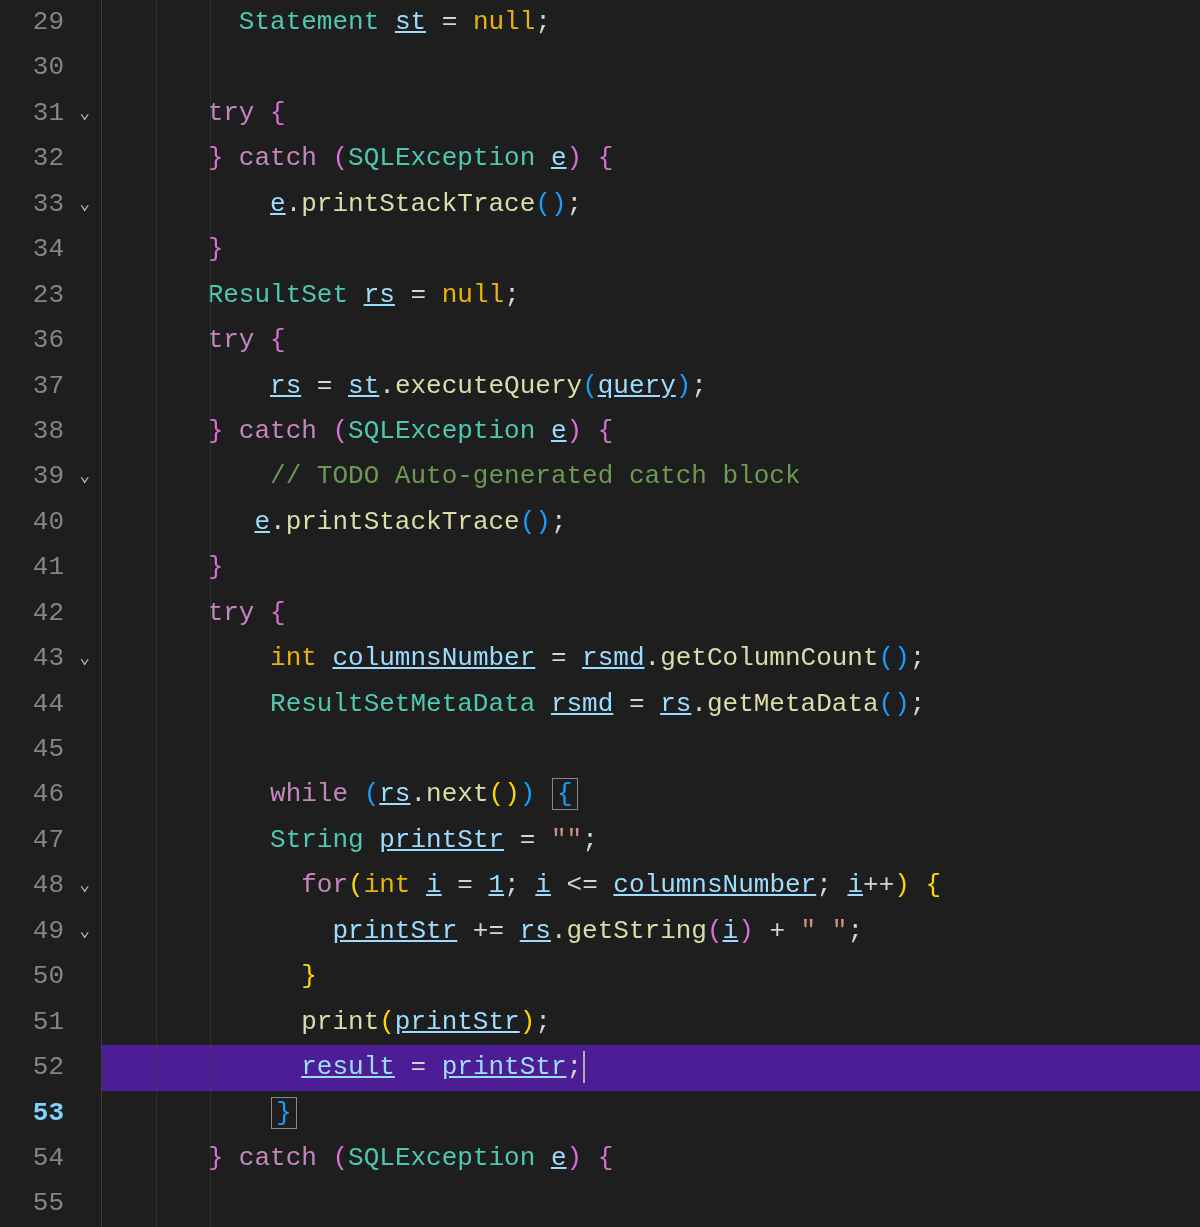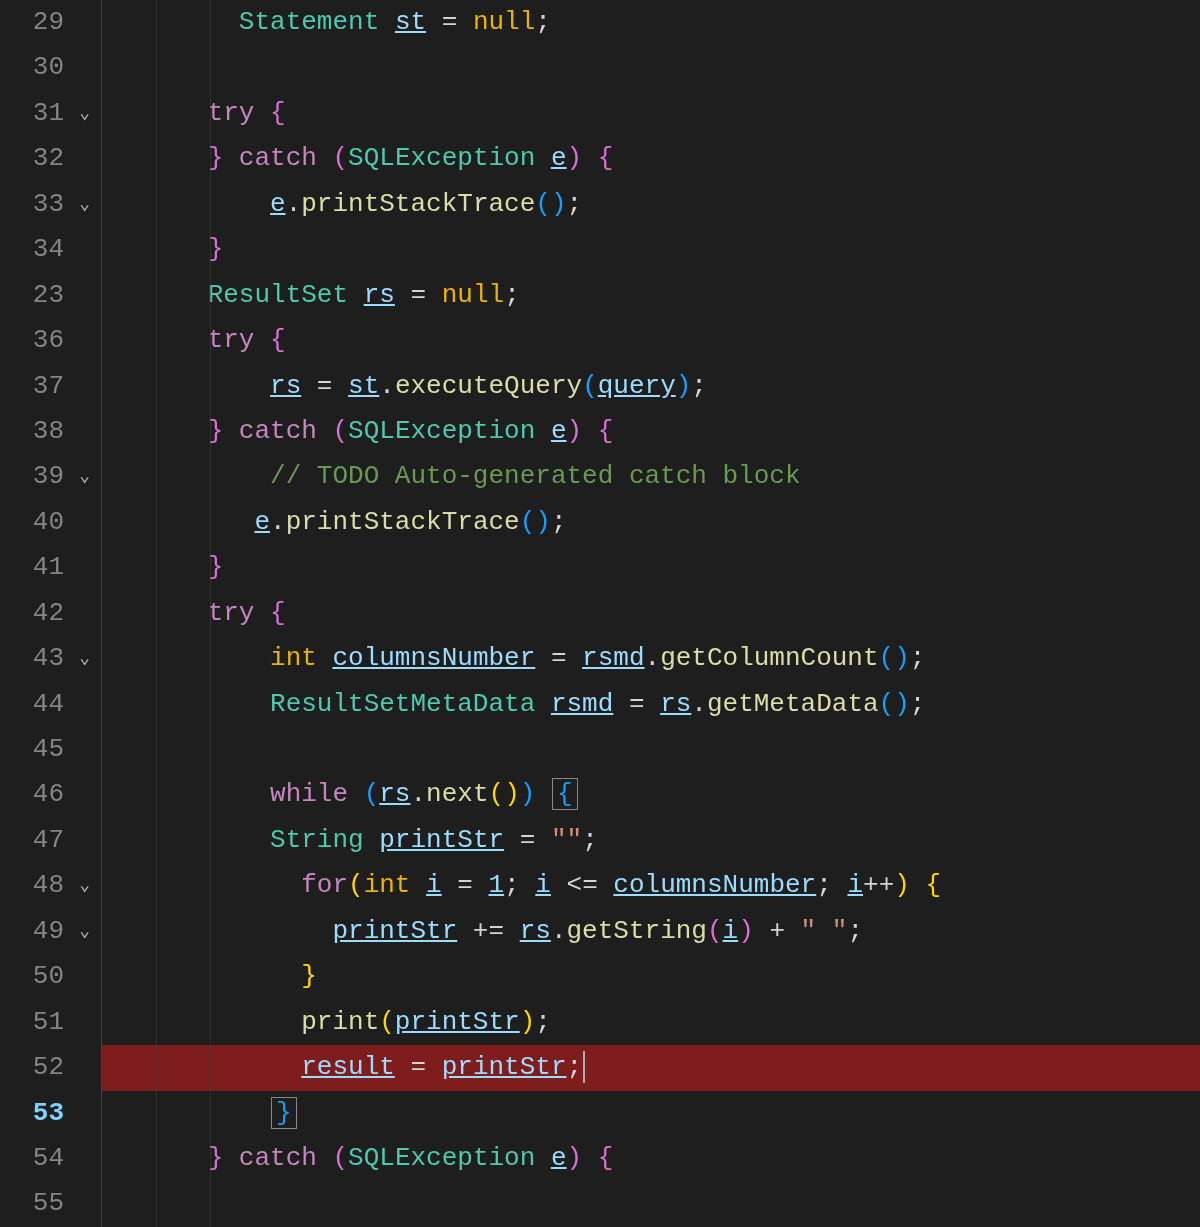--- a/index.html
+++ b/index.html
@@ -5,21 +5,21 @@
   * { margin:0; padding:0; box-sizing:border-box; }
   html,body{ width:1200px; height:1227px; background:#1e1e1e; font-family:Consolas,"Courier New",monospace; font-size:26px; overflow:hidden;}
   .editor{ display:flex; height:100%;}
   .gutter{ width:100px; background:#1e1e1e; color:#858585; text-align:right; padding-right:10px; user-select:none; position:relative;}
   .gutter .row{ height:45.44px; line-height:45.44px; display:flex; justify-content:flex-end; align-items:center; gap:8px;}
   .gutter .num{ min-width:40px; text-align:right;}
   .gutter .chev{ width:18px; display:inline-block; color:#c5c5c5; font-size:18px; opacity:.9;}
   .divider{ width:2px; background:#1e1e1e; border-right:1px solid #404040;}
   .code{ flex:1; position:relative; color:#d4d4d4;}
   .code .row{ height:45.44px; line-height:45.44px; white-space:pre; padding-left:12px;}
-  .code .row.active{ background:#7f1d1d;}
+  .code .row.active{ background:#4c1d95;}
   .code .guide{ position:absolute; top:0; bottom:0; width:1px; background:#404040; opacity:.55;}
   .g1{left:54px;} .g2{left:108px;}
   
   .c-type{ color:#4ec9b0;}      
   .c-var { color:#9cdcfe;text-decoration:underline;}      
   .c-kw  { color:#eab308;}      
   .c-ctrl{ color:#c586c0;}      
   .c-fn  { color:#dcdcaa;}      
   .c-pun { color:#d4d4d4;}      
   .c-gold{ color:#ffd700;}      

